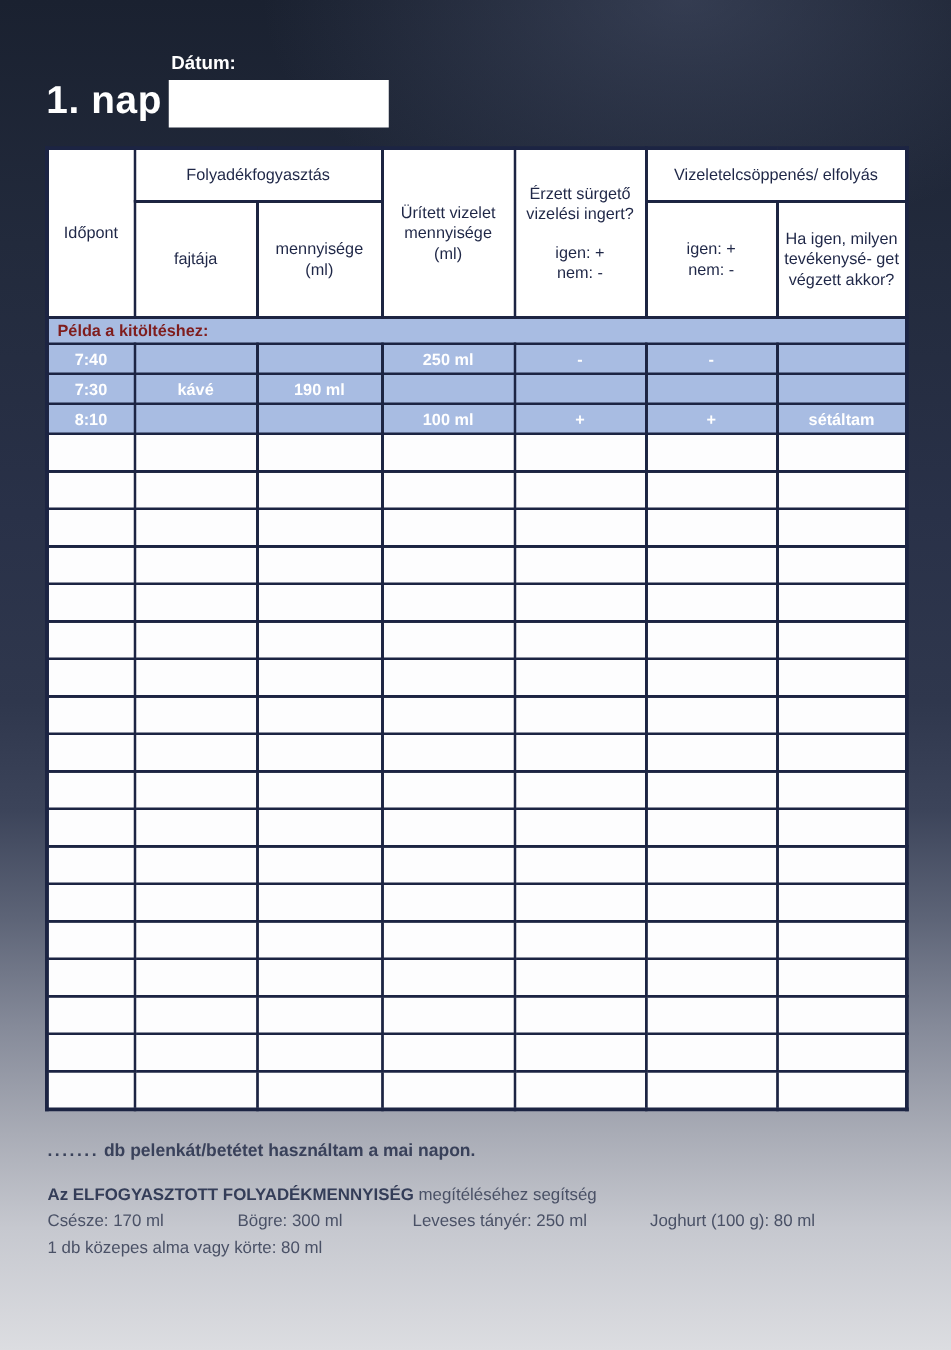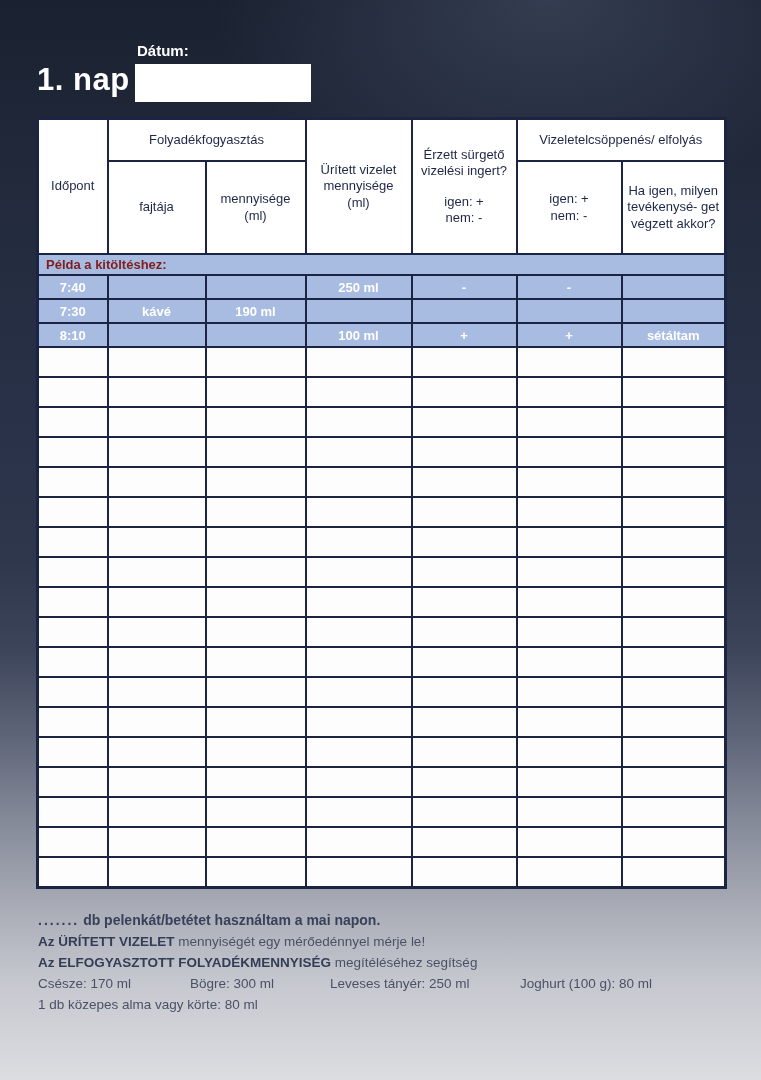--- a/index.html
+++ b/index.html
@@ -59,21 +59,21 @@
   }
   tr.entry-row td{
     background:#fdfdfe;height:26px;
   }
   .footer{
     position:absolute;left:38px;top:910px;width:690px;
     color:#4a5166;font-size:13.5px;line-height:21px;
   }
   .footer p{margin:0;}
   .footer .diaper{
-    font-weight:bold;color:#39415a;font-size:14px;
+    font-weight:bold;color:#39415a;font-size:14px;margin-bottom:14px;
   }
   .footer .dots{letter-spacing:2px;}
   .footer b{color:#343d58;}
   .portions{display:flex;}
   .portions span:nth-child(1){width:152px;}
   .portions span:nth-child(2){width:140px;}
   .portions span:nth-child(3){width:190px;}
 </style>
 </head>
 <body>
@@ -307,21 +307,20 @@
           <td></td>
           <td></td>
           <td></td>
           <td></td>
         </tr>
       </tbody>
   </table>
 
   <div class="footer">
     <p class="diaper"><span class="dots">.......</span> <span>db pelenkát/betétet használtam a mai napon.</span></p>
-    <p><b>Az ÜRÍTETT VIZELET</b><span> mennyiségét egy mérőedénnyel mérje le!</span></p>
     <p><b>Az ELFOGYASZTOTT FOLYADÉKMENNYISÉG</b><span> megítéléséhez segítség</span></p>
     <p class="portions">
       <span>Csésze: 170 ml</span>
       <span>Bögre: 300 ml</span>
       <span>Leveses tányér: 250 ml</span>
       <span>Joghurt (100 g): 80 ml</span>
     </p>
     <p>1 db közepes alma vagy körte: 80 ml</p>
   </div>
 

